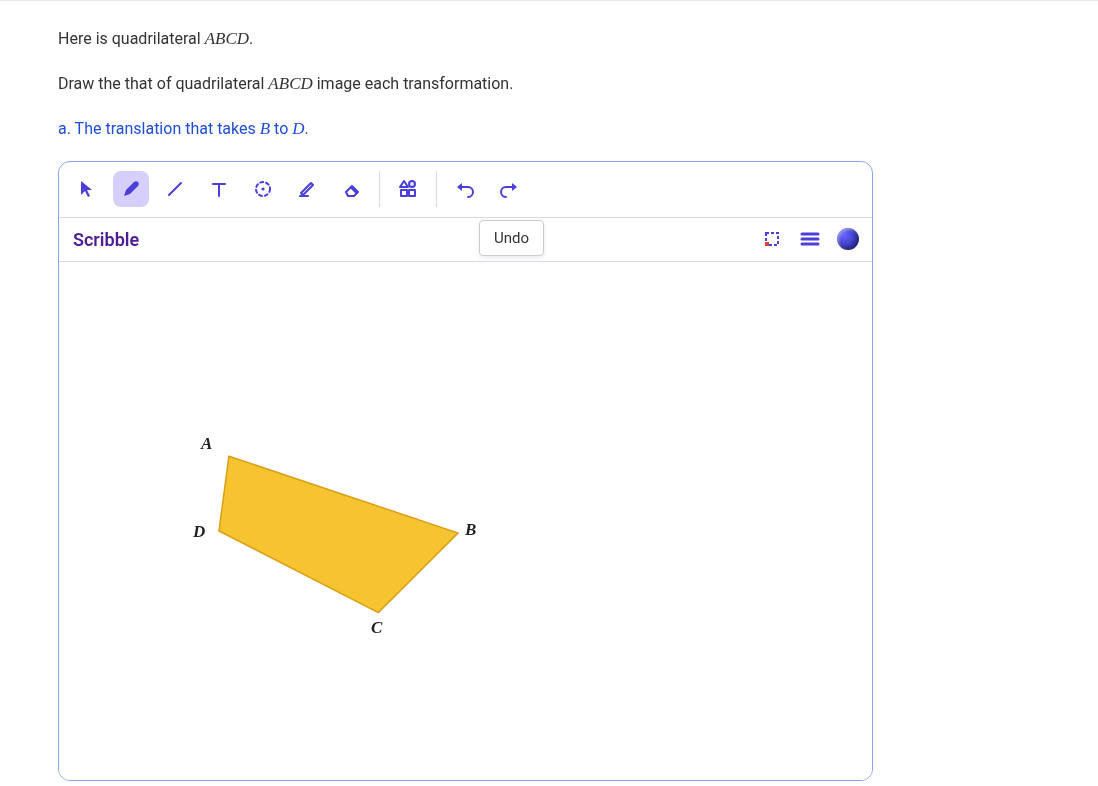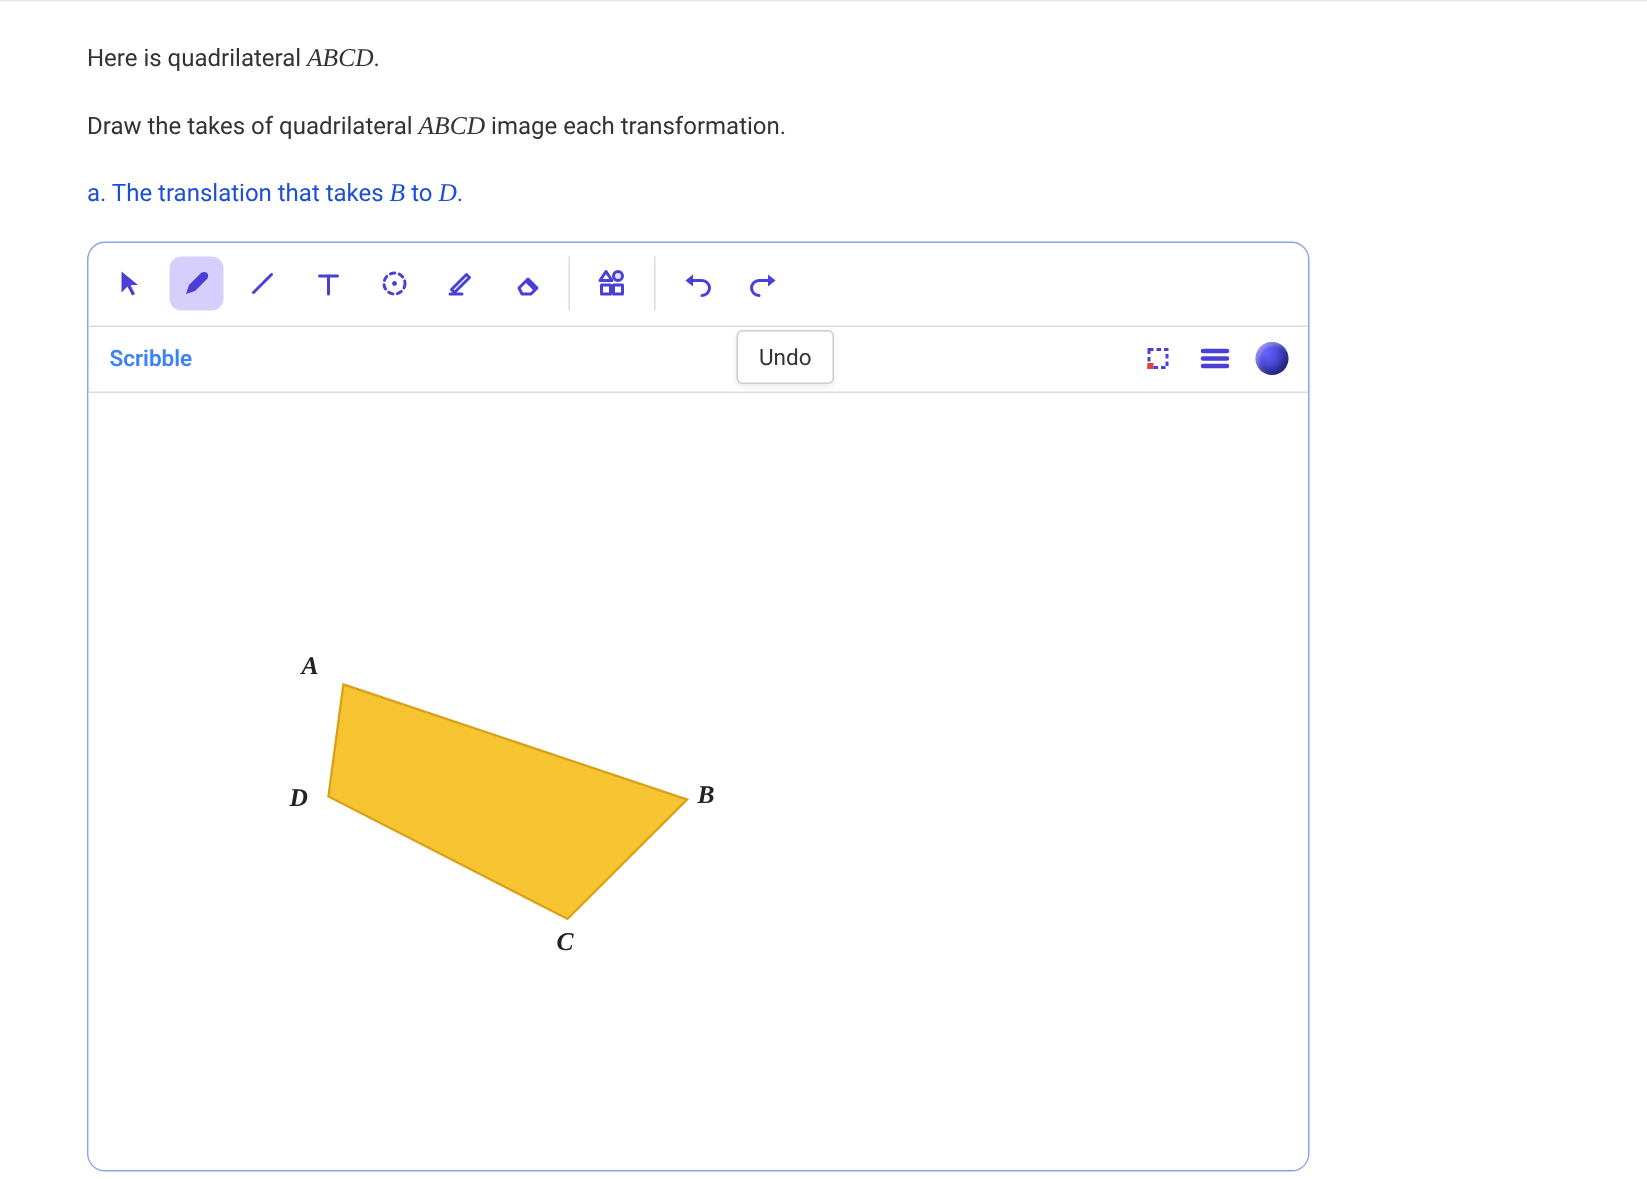--- a/index.html
+++ b/index.html
@@ -57,43 +57,43 @@
   .fillp { fill: #4a3fd6; }
   .secondbar {
     height: 44px;
     border-bottom: 1px solid #d8dbe8;
     display: flex;
     align-items: center;
     padding: 0 14px;
     position: relative;
   }
   .toolname {
-    font-size: 15px;
+    font-size: 18px;
     font-weight: 600;
-    color: #3b82f6;
+    color: #4c1d95;
   }
   .right-mini {
     position: absolute;
     right: 12px;
     top: 0;
     height: 100%;
     display: flex;
     align-items: center;
     gap: 14px;
   }
   .mini { width: 24px; height: 24px; display:flex;align-items:center;justify-content:center;cursor:pointer;}
   .color-circle {
     width: 22px; height:22px; border-radius:50%;
     background: radial-gradient(circle at 35% 35%, #6561ff 0%, #3c3dc2 55%, #23257b 100%);
     box-shadow: inset -3px -3px 4px rgba(0,0,0,.25), inset 2px 2px 3px rgba(255,255,255,.4);
   }
   .tooltip {
     position: absolute;
     top: 58px;
-    left: 432px;
+    left: 420px;
     background: #fff;
     border: 1px solid #ccc;
     border-radius: 4px;
     padding: 8px 14px;
     font-size: 15px;
     color: #333;
     box-shadow: 0 2px 4px rgba(0,0,0,0.08);
     z-index: 5;
   }
   .canvas {
@@ -114,21 +114,21 @@
 </style>
 </head>
 <body>
 
 <div class="page">
   <div class="problem">
     <p>
       <span>Here is quadrilateral </span><span class="math-ital">ABCD</span><span>.</span>
     </p>
     <p>
-      <span>Draw the takes of quadrilateral </span><span class="math-ital">ABCD</span><span> image each transformation.</span>
+      <span>Draw the that of quadrilateral </span><span class="math-ital">ABCD</span><span> image each transformation.</span>
     </p>
     <p class="subpart">
       <span>a. The translation that takes </span><span class="math-ital">B</span><span> to </span><span class="math-ital">D</span><span>.</span>
     </p>
   </div>
 
   <div class="workarea">
 
     <div class="toolbar">
 

